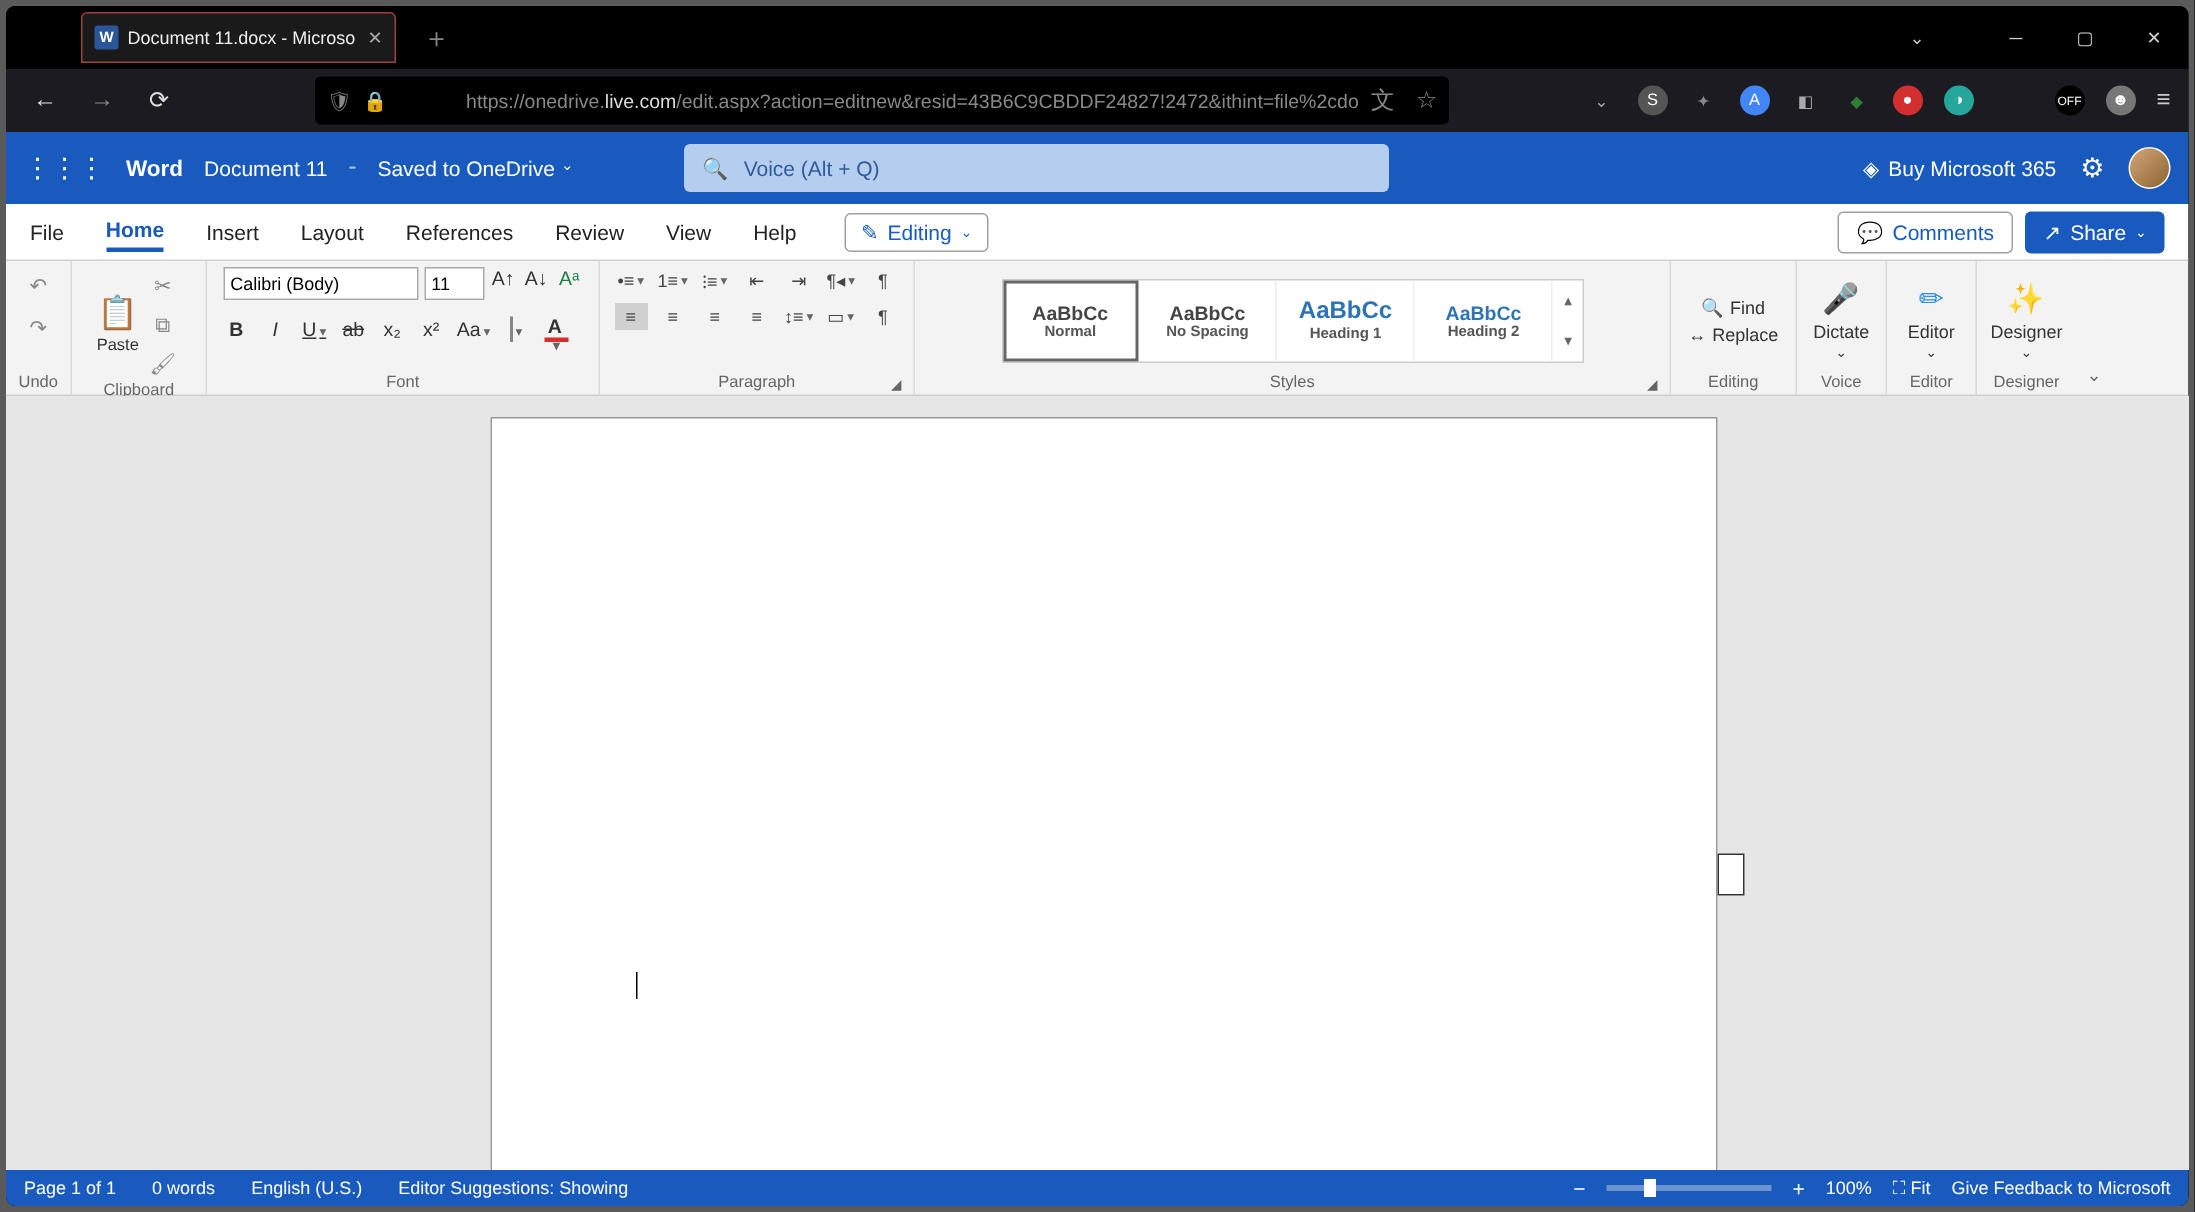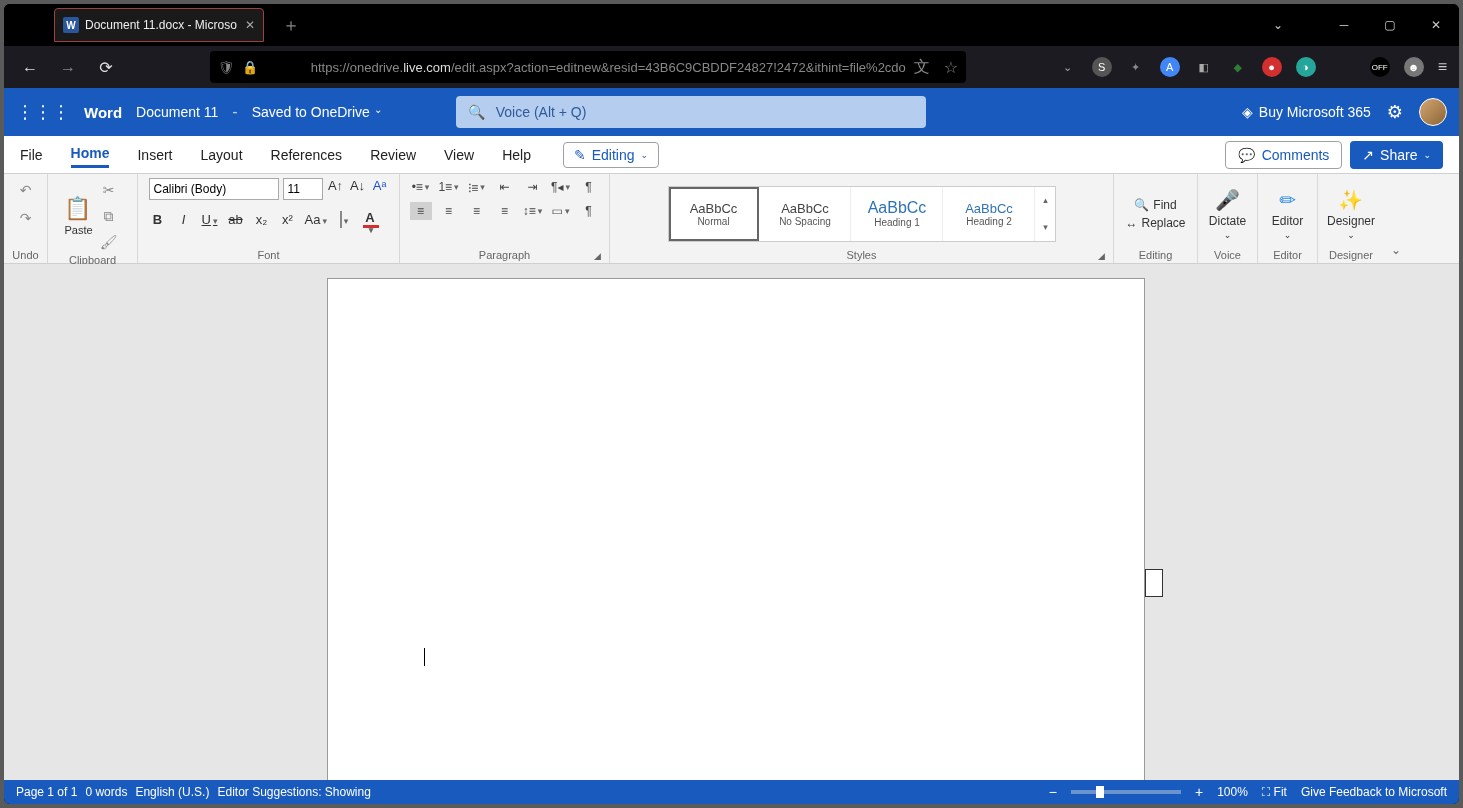--- a/index.html
+++ b/index.html
@@ -77,21 +77,21 @@
 .fmtbtn.strike { text-decoration:line-through; }
 .highlight-chip { width:18px; height:14px; background:#ffeb3b; border:1px solid #888; position:relative; }
 .fontcolor-chip { position:relative; font-weight:bold; color:#333; }
 .fontcolor-chip::after { content:""; display:block; height:3px; background:#d32f2f; }
 .dd::after { content:"▾"; font-size:9px; margin-left:2px; color:#666; }
 
 .para-cols { display:flex; flex-direction:column; gap:6px; }
 .para-row { display:flex; gap:6px; }
 .pbtn { width:22px; height:18px; display:flex; align-items:center; justify-content:center; cursor:pointer; font-size:12px; color:#444; }
 
-.styles-gallery { display:flex; gap:2px; align-items:stretch; height:56px; border:1px solid #ccc; background:#fff; }
+.styles-gallery { display:flex; gap:2px; align-items:stretch; height:56px; border:1px solid #ccc; background:#fff;font-weight:bold; }
 .style-item { width:90px; border-right:1px solid #eee; display:flex; flex-direction:column; align-items:center; justify-content:center; cursor:pointer; padding:2px; }
 .style-item.selected { border:2px solid #666; }
 .style-sample { font-size:13px; }
 .style-sample.h1 { color:#2e74b5; font-size:16px; }
 .style-sample.h2 { color:#2e74b5; font-size:13px; }
 .style-sample.title { font-size:22px; }
 .style-name { font-size:10px; color:#555; }
 .styles-more { width:18px; display:flex; flex-direction:column; justify-content:space-around; align-items:center; color:#666; cursor:pointer; font-size:9px; }
 
 .editing-col { display:flex; flex-direction:column; gap:4px; justify-content:center; }
@@ -102,21 +102,21 @@
 
 .ribbon-collapse { width:24px; display:flex; align-items:flex-end; justify-content:center; color:#666; cursor:pointer; font-size:12px; padding-bottom:6px; }
 
 
 .docarea { flex:1; background:#e6e6e6; overflow:auto; position:relative; }
 .page { position:absolute; left:323px; top:14px; width:818px; height:1000px; background:#fff; border:1px solid #999; }
 .cursor-line { position:absolute; left:420px; top:384px; width:1px; height:18px; background:#000; }
 .side-tag { position:absolute; left:1141px; top:305px; width:18px; height:28px; border:1px solid #333; background:#fff; }
 
 
-.statusbar { height:24px; background:#185abd; display:flex; align-items:center; padding:0 12px; gap:8px; font-size:12px; color:#fff; }
+.statusbar { height:24px; background:#185abd; display:flex; align-items:center; padding:0 12px; gap:24px; font-size:12px; color:#fff; }
 .status-right { margin-left:auto; display:flex; align-items:center; gap:14px; }
 .zoom-slider { width:110px; height:4px; background:#6a93cf; position:relative; }
 .zoom-slider::after { content:""; position:absolute; left:25px; top:-4px; width:8px; height:12px; background:#fff; }
 .zoom-btn { cursor:pointer; font-size:14px; }
 </style>
 </head>
 <body>
 
 <div class="window">
 
@@ -237,21 +237,21 @@
       <span class="rgroup-label">Clipboard</span>
     </div>
 
     <div class="rgroup" style="width:262px;">
       <div class="rgroup-body" style="flex-direction:column;align-items:flex-start;">
         <div class="font-row1">
           <input class="fontname" value="Calibri (Body)" style="">
           <input class="fontsize" value="11" style="">
           <span class="fmtbtn">A↑</span>
           <span class="fmtbtn">A↓</span>
-          <span class="fmtbtn" style="color:#1d4ed8;">Aᵃ</span>
+          <span class="fmtbtn" style="color:#15803d;">Aᵃ</span>
         </div>
         <div class="font-row2">
           <span class="fmtbtn bold">B</span>
           <span class="fmtbtn italic">I</span>
           <span class="fmtbtn underline dd">U</span>
           <span class="fmtbtn strike">ab</span>
           <span class="fmtbtn">x₂</span>
           <span class="fmtbtn">x²</span>
           <span class="fmtbtn dd">Aa</span>
           <span class="fmtbtn dd"><span class="highlight-chip"></span></span>

